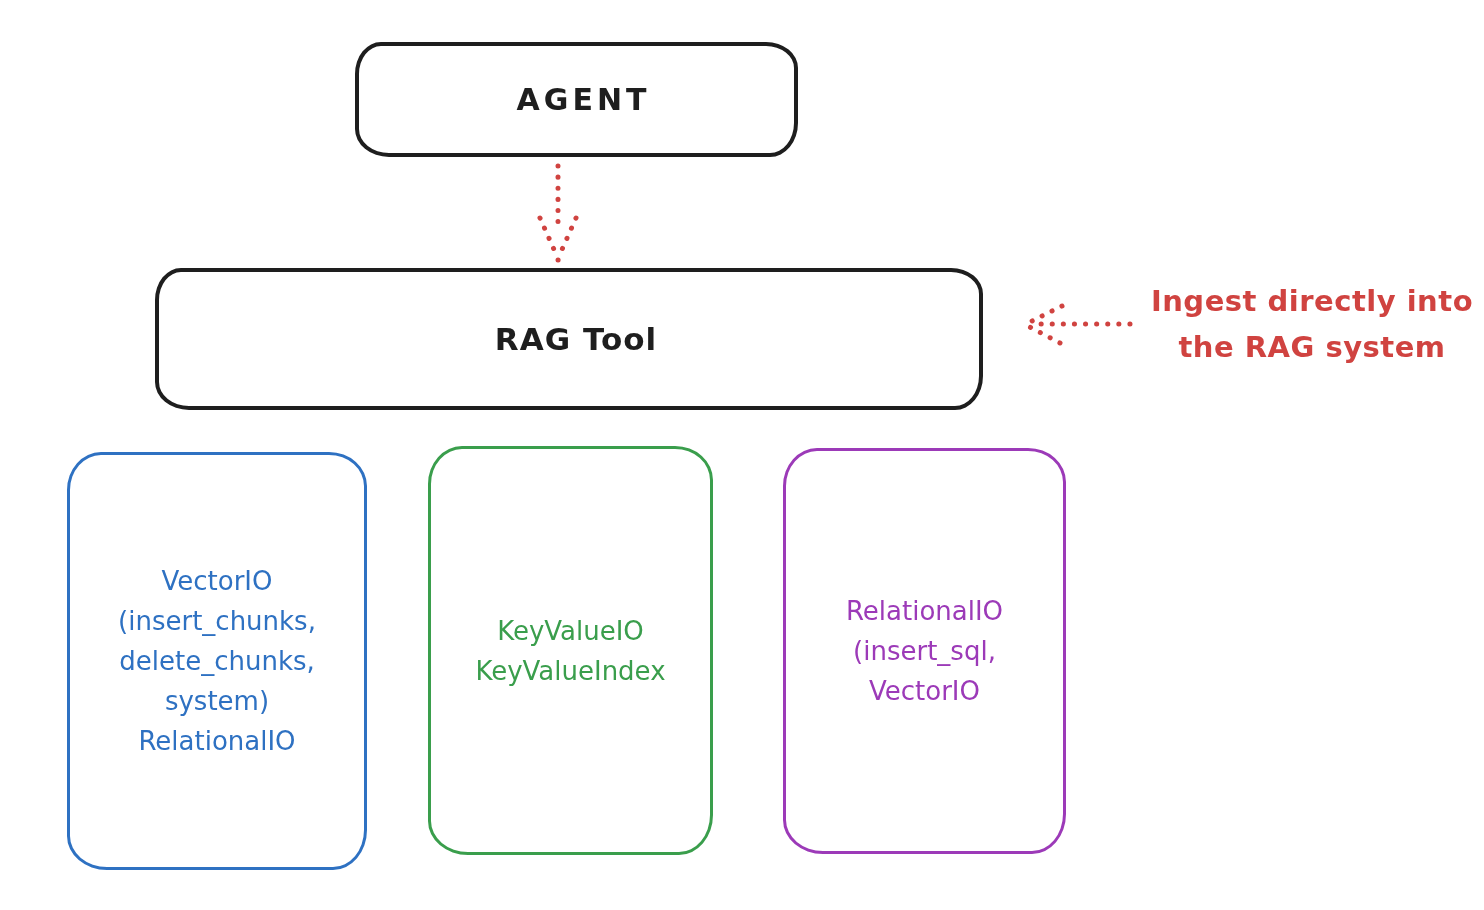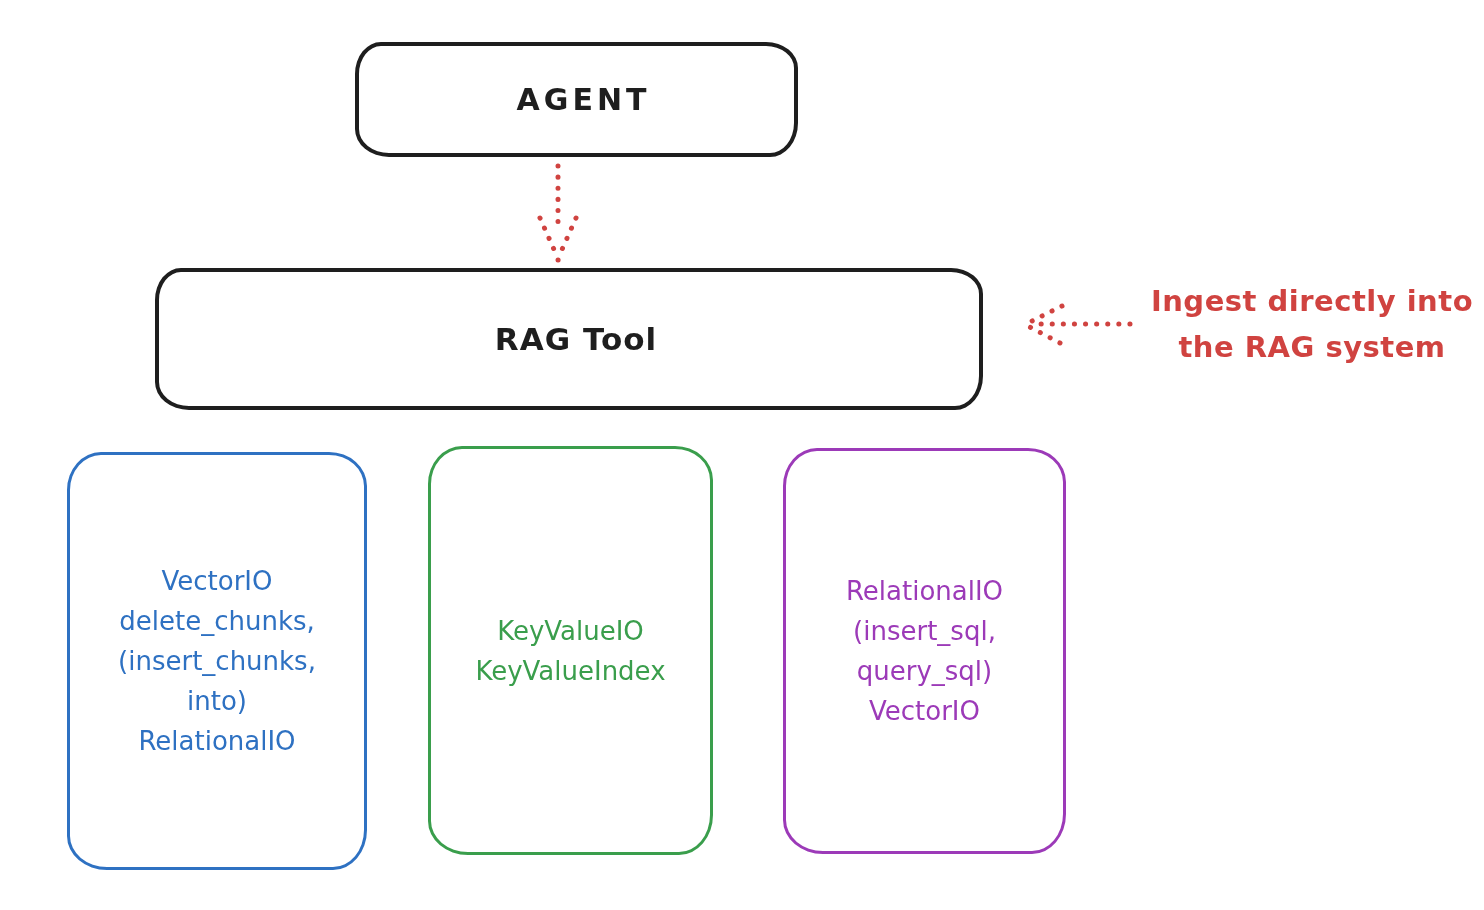--- a/index.html
+++ b/index.html
@@ -119,36 +119,35 @@
   </svg>
 
   <div class="annotation">
     <div>Ingest directly into</div>
     <div>the RAG system</div>
   </div>
 
   <div class="box io-box io-vector">
     <div class="io-lines">
       <div>VectorIO</div>
+      <div>(insert_chunks,</div>
       <div>delete_chunks,</div>
-      <div>(insert_chunks,</div>
-      <div>into)</div>
+      <div>system)</div>
     </div>
     <div class="io-index">RelationalIO</div>
   </div>
 
   <div class="box io-box io-keyvalue">
     <div class="io-lines">
       <div>KeyValueIO</div>
     </div>
     <div class="io-index">KeyValueIndex</div>
   </div>
 
   <div class="box io-box io-relational">
     <div class="io-lines">
       <div>RelationalIO</div>
       <div>(insert_sql,</div>
-      <div>query_sql)</div>
     </div>
     <div class="io-index">VectorIO</div>
   </div>
 
 </div>
 
 </body></html>

